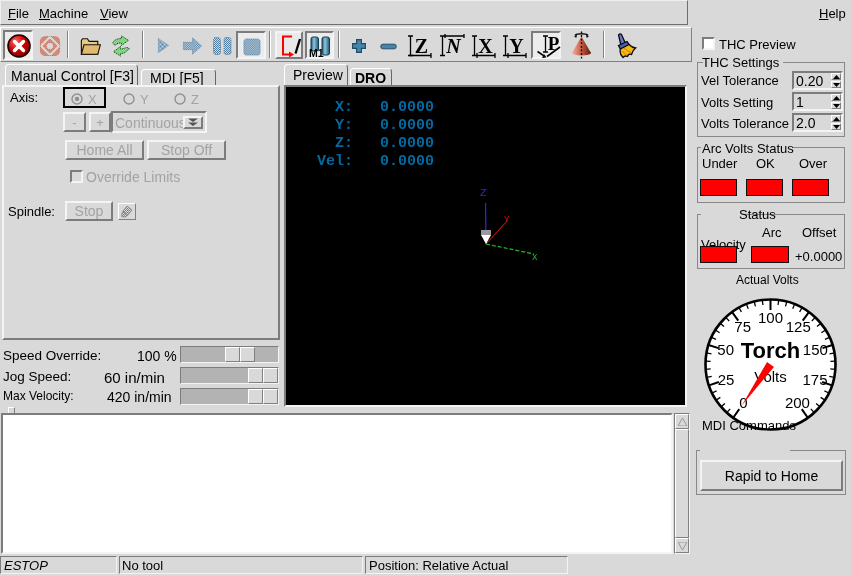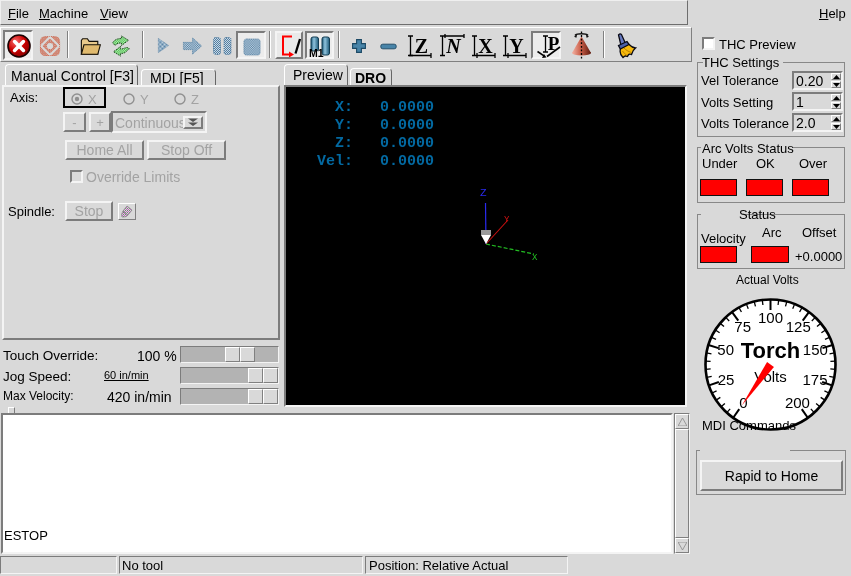--- a/index.html
+++ b/index.html
@@ -198,28 +198,28 @@
   <defs>
       <pattern id="stipM" width="2" height="2" patternUnits="userSpaceOnUse">
     <rect width="2" height="2" fill="#d9d9d9"></rect>
         <rect width="1" height="1" fill="#c060c0"></rect>
         <rect x="1" y="1" width="1" height="1" fill="#777"></rect>
   </pattern>
     </defs>
   <path d="M7 1 L12 5 L8 10 L3 6 Z M3 6 L8 10 C7 12 4 12 2 12 C1 10 2 8 3 6 Z" fill="url(#stipM)" stroke="#888" stroke-width="0.8"></path>
 </svg>
 
-<span class="abs" style="left:3px;top:348px;font-size:13.5px;">Touch Override:</span>
+<span class="abs" style="left:3px;top:348px;font-size:13.5px;">Speed Override:</span>
 <span class="abs" style="left:137px;top:348px;font-size:14px;">100 %</span>
 <div class="abs" style="left:180px;top:346px;width:99px;height:17px;border:1px solid;border-color:#7c7c7c #f4f4f4 #f4f4f4 #7c7c7c;background:#b3b3b3;"></div>
 <div class="abs raised" style="left:225px;top:347px;width:15px;height:15px;background:#d9d9d9;"></div>
 <div class="abs raised" style="left:240px;top:347px;width:15px;height:15px;background:#d9d9d9;"></div>
 
 <span class="abs" style="left:3px;top:369px;font-size:13.5px;">Jog Speed:</span>
-<span class="abs" style="left:104px;top:369px;font-size:11px;text-decoration:underline;">60 in/min</span>
+<span class="abs" style="left:104px;top:369px;font-size:15px;">60 in/min</span>
 <div class="abs" style="left:180px;top:367px;width:99px;height:17px;border:1px solid;border-color:#7c7c7c #f4f4f4 #f4f4f4 #7c7c7c;background:#b3b3b3;"></div>
 <div class="abs raised" style="left:248px;top:368px;width:15px;height:15px;background:#d9d9d9;"></div>
 <div class="abs raised" style="left:263px;top:368px;width:15px;height:15px;background:#d9d9d9;"></div>
 
 <span class="abs" style="left:3px;top:389px;font-size:12px;">Max Velocity:</span>
 <span class="abs" style="left:107px;top:389px;font-size:14px;">420 in/min</span>
 <div class="abs" style="left:180px;top:388px;width:99px;height:17px;border:1px solid;border-color:#7c7c7c #f4f4f4 #f4f4f4 #7c7c7c;background:#b3b3b3;"></div>
 <div class="abs raised" style="left:248px;top:389px;width:15px;height:15px;background:#d9d9d9;"></div>
 <div class="abs raised" style="left:263px;top:389px;width:15px;height:15px;background:#d9d9d9;"></div>
 
@@ -300,21 +300,21 @@
 <span class="abs" style="left:756px;top:156px;">OK</span>
 <span class="abs" style="left:799px;top:156px;">Over</span>
 <div class="abs" style="left:700px;top:179px;width:37px;height:17px;background:#f00;outline:1px solid #111;outline-offset:-1px;"></div>
 <div class="abs" style="left:746px;top:179px;width:37px;height:17px;background:#f00;outline:1px solid #111;outline-offset:-1px;"></div>
 <div class="abs" style="left:792px;top:179px;width:37px;height:17px;background:#f00;outline:1px solid #111;outline-offset:-1px;"></div>
 
 <div class="abs" style="left:697px;top:214px;width:148px;height:55px;border:1px solid #888;border-top:none;"></div>
 <div class="abs" style="left:697px;top:214px;width:4px;height:1px;background:#888;"></div>
 <div class="abs" style="left:745px;top:214px;width:100px;height:1px;background:#888;"></div>
 <span class="abs" style="left:703px;top:207px;margin-left:36px;">Status</span>
-<span class="abs" style="left:701px;top:231px;">Velocity</span>
+<span class="abs" style="left:701px;top:237px;">Velocity</span>
 <span class="abs" style="left:762px;top:225px;">Arc</span>
 <span class="abs" style="left:802px;top:225px;">Offset</span>
 <div class="abs" style="left:700px;top:246px;width:37px;height:17px;background:#f00;outline:1px solid #111;outline-offset:-1px;"></div>
 <div class="abs" style="left:751px;top:246px;width:38px;height:17px;background:#f00;outline:1px solid #111;outline-offset:-1px;"></div>
 <span class="abs" style="left:795px;top:249px;font-size:13px;text-align:right;">+0.0000</span>
 
 <span class="abs" style="left:736px;top:273px;font-size:12px;">Actual Volts</span>
 
 <svg class="abs" style="left:702px;top:296px;" width="137" height="137" viewBox="0 0 137 137" id="gauge">
   <circle cx="68.5" cy="68.5" r="65" fill="#fff" stroke="#000" stroke-width="2.6"></circle>
@@ -391,21 +391,21 @@
 <svg class="abs" style="left:678px;top:418px;" width="9" height="8" viewBox="0 0 9 8">
     <path d="M4.5 0 L9 8 L0 8 Z" fill="#d9d9d9" stroke="#888" stroke-width="0.8"></path>
   </svg>
 <div class="abs raised" style="left:675px;top:429px;width:14px;height:109px;background:#d9d9d9;"></div>
 <div class="abs raised" style="left:675px;top:538px;width:14px;height:15px;background:#d9d9d9;"></div>
 <svg class="abs" style="left:678px;top:542px;" width="9" height="8" viewBox="0 0 9 8">
     <path d="M4.5 8 L9 0 L0 0 Z" fill="#d9d9d9" stroke="#888" stroke-width="0.8"></path>
   </svg>
 
 <div class="abs" style="left:0px;top:556px;width:117px;height:18px;background:#d9d9d9;border:1px solid;border-color:#7c7c7c #f4f4f4 #f4f4f4 #7c7c7c;"></div>
-<span class="abs" style="left:4px;top:528px;">ESTOP</span>
+<span class="abs" style="left:4px;top:558px;font-style:italic;">ESTOP</span>
 <div class="abs" style="left:119px;top:556px;width:244px;height:18px;background:#d9d9d9;border:1px solid;border-color:#7c7c7c #f4f4f4 #f4f4f4 #7c7c7c;"></div>
 <span class="abs" style="left:122px;top:558px;">No tool</span>
 <div class="abs" style="left:365px;top:556px;width:203px;height:18px;background:#d9d9d9;border:1px solid;border-color:#7c7c7c #f4f4f4 #f4f4f4 #7c7c7c;"></div>
 <span class="abs" style="left:369px;top:558px;">Position: Relative Actual</span>
 
 <svg class="abs" style="left:407px;top:30px;" width="27" height="29" viewBox="0 0 27 29">
     <path d="M3.5 6 L3.5 25.5 M1 6 L6 6 M1 25.5 L6 25.5" stroke="#000" stroke-width="1.3" fill="none"></path>
     <text x="14.5" y="22.5" font-family="Liberation Serif" font-size="20" font-weight="bold" text-anchor="middle">Z</text>
     <path d="M2 25.5 L24 25.5 M24 23 L24 28" stroke="#000" stroke-width="1.3" fill="none"></path>
   </svg>

